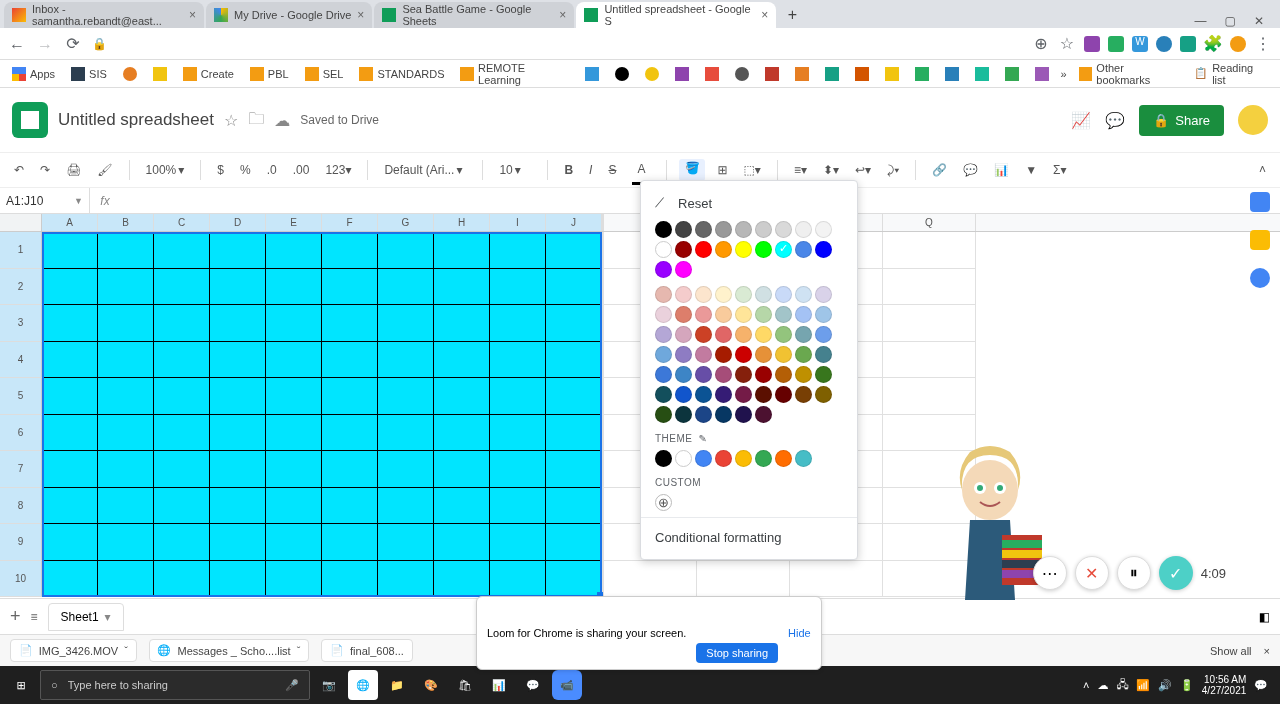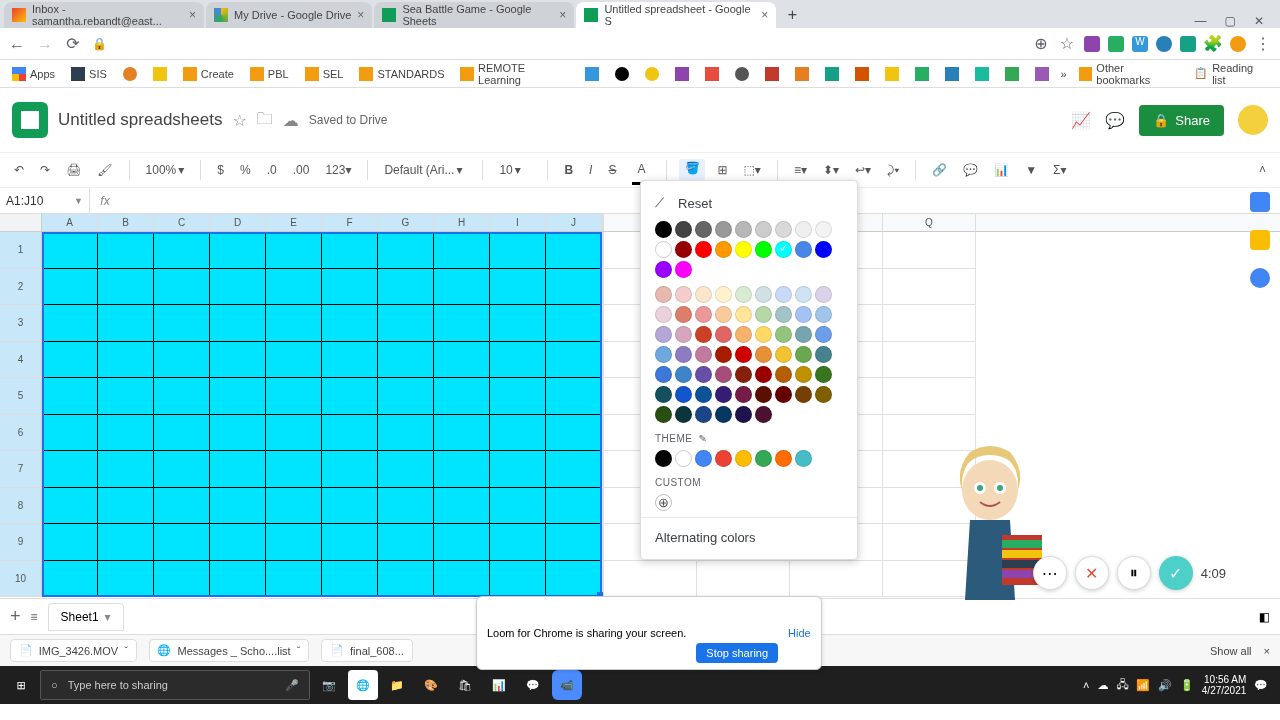--- a/index.html
+++ b/index.html
@@ -251,21 +251,21 @@
   <div class="bm">
       <span class="bm-icon">📋</span>
       <span>Reading list</span>
     </div>
 </div>
 
 <div class="sheets-hdr">
   <div class="sheets-logo"></div>
   <div class="title-area">
     <div class="title-row">
-      <span class="doc-title">Untitled spreadsheets</span>
+      <span class="doc-title">Untitled spreadsheet</span>
       <span style="color:#888">☆</span>
       <span style="color:#888">🗀</span>
       <span style="color:#888">☁</span>
       <span style="font-size:12px;color:#666">Saved to Drive</span>
     </div>
   </div>
   <div class="hdr-right">
     <span style="color:#666">📈</span>
     <span style="color:#666">💬</span>
     <div class="share-btn">
@@ -659,21 +659,21 @@
       <div class="swatch" style="background: rgb(234, 67, 53);"></div>
       <div class="swatch" style="background: rgb(251, 188, 4);"></div>
       <div class="swatch" style="background: rgb(52, 168, 83);"></div>
       <div class="swatch" style="background: rgb(255, 109, 1);"></div>
       <div class="swatch" style="background: rgb(70, 189, 198);"></div>
     </div>
   <div class="picker-label">CUSTOM</div>
   <div class="add-custom">⊕</div>
   <div class="picker-sep"></div>
   <div class="picker-row">
-      <span>Alternating colors</span>
+      <span>Conditional formatting</span>
     </div>
 </div>
 
 <div class="side-panel">
   <div class="sp-icon" style="background:#4285f4"></div>
   <div class="sp-icon" style="background:#fbbc04"></div>
   <div class="sp-icon" style="background:#4285f4;border-radius:50%"></div>
 </div>
 
 <svg class="cartoon" viewBox="0 0 120 170">

